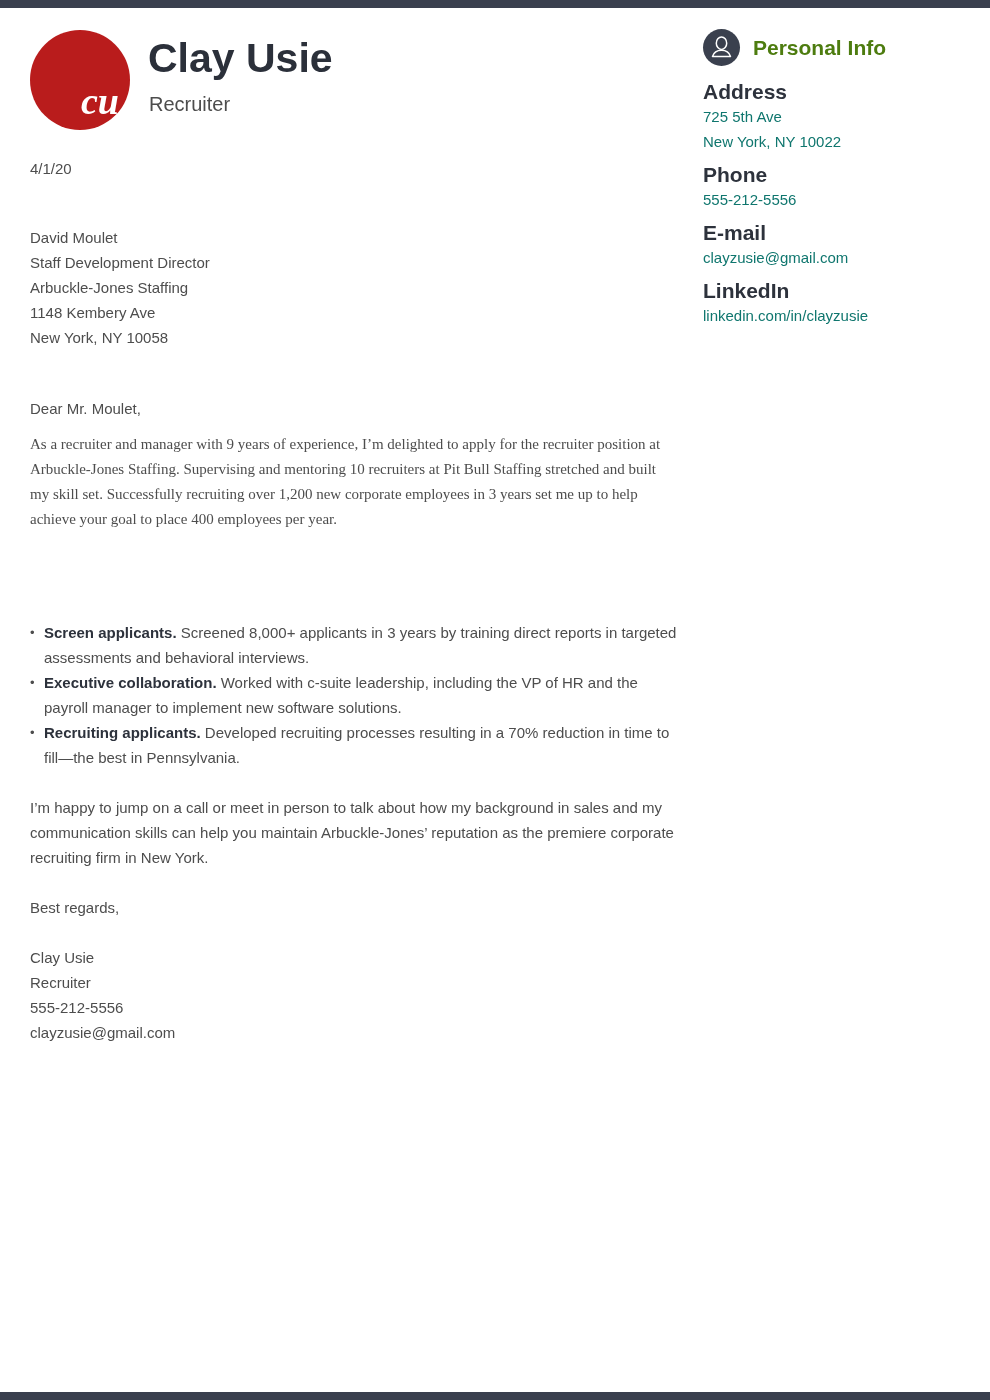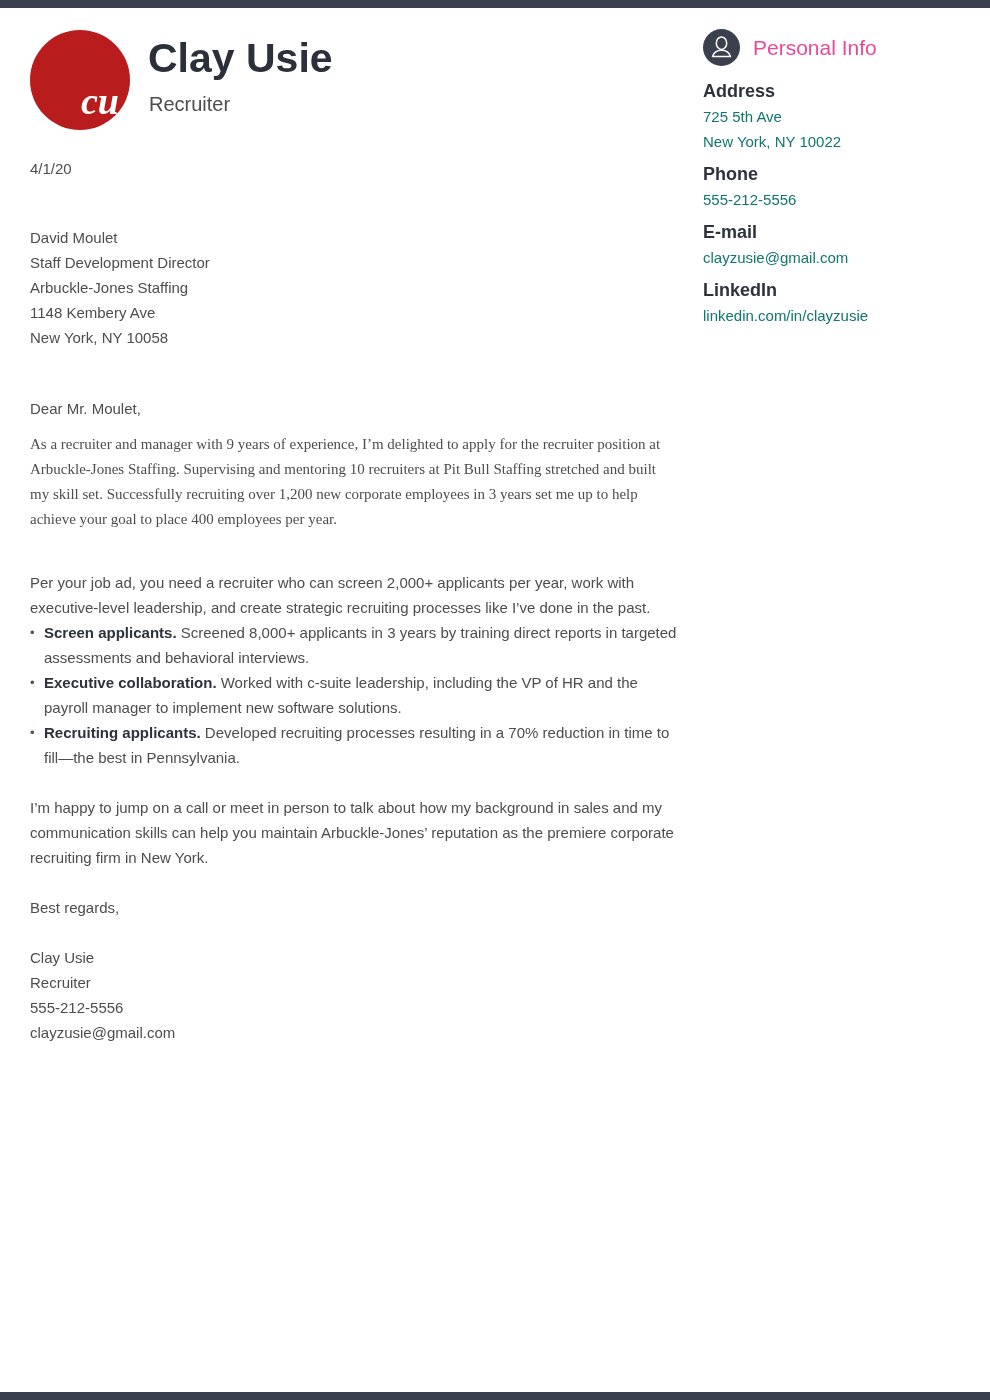--- a/index.html
+++ b/index.html
@@ -104,27 +104,27 @@
     border-radius: 50%;
     background: #3a404e;
     flex: 0 0 37px;
     display: flex;
     align-items: center;
     justify-content: center;
   }
   .sidebar-title {
     margin-left: 13px;
     font-size: 21px;
-    font-weight: normal;
-    color: #ec4899;
+    font-weight: bold;
+    color: #4d7c0f;
   }
   .sidebar-sections { margin-top: 13px; }
   .sidebar-section { margin-bottom: 8px; }
   .sidebar-label {
-    font-size: 18px;
+    font-size: 21px;
     line-height: 25px;
     font-weight: bold;
     color: #2d323c;
   }
   .sidebar-value { font-size: 15px; line-height: 25px; color: #0f766e; }
 </style>
 </head>
 <body>
 
 <div class="page">
@@ -144,21 +144,20 @@
     <div>Staff Development Director</div>
     <div>Arbuckle-Jones Staffing</div>
     <div>1148 Kembery Ave</div>
     <div>New York, NY 10058</div>
   </div>
 
   <div class="abs txt greeting">Dear Mr. Moulet,</div>
 
   <div class="abs txt para-1">As a recruiter and manager with 9 years of experience, I’m delighted to apply for the recruiter position at Arbuckle-Jones Staffing. Supervising and mentoring 10 recruiters at Pit Bull Staffing stretched and built my skill set. Successfully recruiting over 1,200 new corporate employees in 3 years set me up to help achieve your goal to place 400 employees per year.</div>
 
-  <div class="abs txt para-2">Per your job ad, you need a recruiter who can screen 2,000+ applicants per year, work with executive-level leadership, and create strategic recruiting processes like I’ve done in the past.</div>
 
   <div class="abs txt bullets">
     <div class="bullet-item">
       <span class="bullet-marker">•</span>
       <span class="bullet-body"><span class="bold-lead">Screen applicants.</span><span> Screened 8,000+ applicants in 3 years by training direct reports in targeted assessments and behavioral interviews.</span></span>
     </div>
     <div class="bullet-item">
       <span class="bullet-marker">•</span>
       <span class="bullet-body"><span class="bold-lead">Executive collaboration.</span><span> Worked with c-suite leadership, including the VP of HR and the payroll manager to implement new software solutions.</span></span>
     </div>

